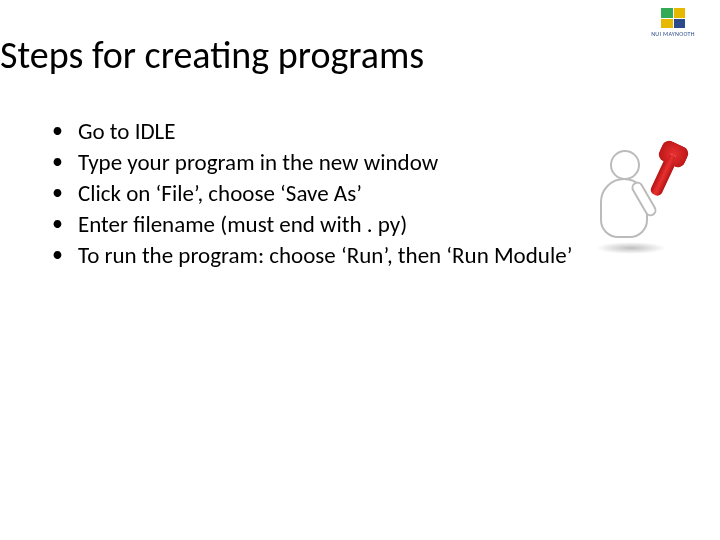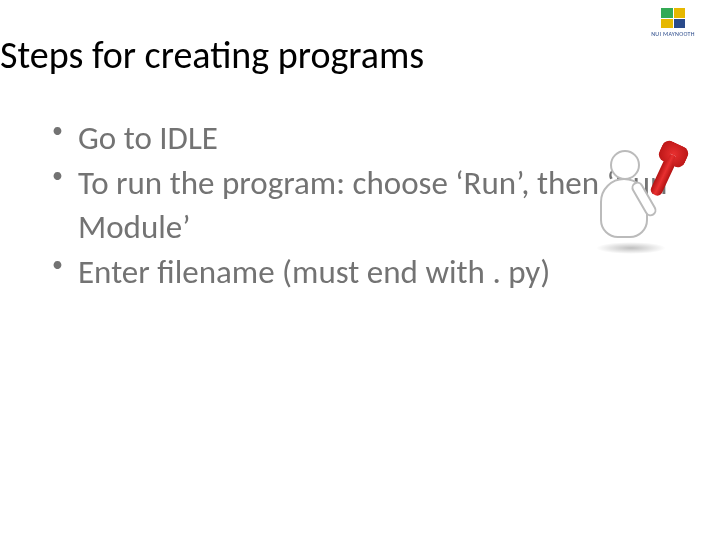--- a/index.html
+++ b/index.html
@@ -49,22 +49,22 @@
     .content {
       position: absolute;
       top: 116px;
       left: 46px;
       right: 30px;
     }
     ul {
       list-style: none;
     }
     li {
-      font-size: 33px;
-      color: #737373;
+      font-size: 23px;
+      color: #000000;
       line-height: 1.35;
       position: relative;
       padding-left: 32px;
     }
     li::before {
       content: "•";
       position: absolute;
       left: 6px;
       top: 0;
       font-size: 22px;
@@ -155,22 +155,24 @@
       <div></div>
   </div>
   <div class="logo-text">NUI MAYNOOTH</div>
 </div>
 
 <h1 class="title">Steps for creating programs</h1>
 
 <div class="content">
   <ul>
     <li>Go to IDLE</li>
+    <li>Type your program in the new window</li>
+    <li>Click on ‘File’, choose ‘Save As’</li>
+    <li>Enter filename (must end with . py)</li>
     <li>To run the program: choose ‘Run’, then ‘Run Module’</li>
-    <li>Enter filename (must end with . py)</li>
   </ul>
 </div>
 
 <div class="clipart">
   <div class="shadow"></div>
   <div class="figure-body"></div>
   <div class="figure-head"></div>
   <div class="figure-arm"></div>
   <div class="wrench">
     <div class="wrench-handle"></div>

